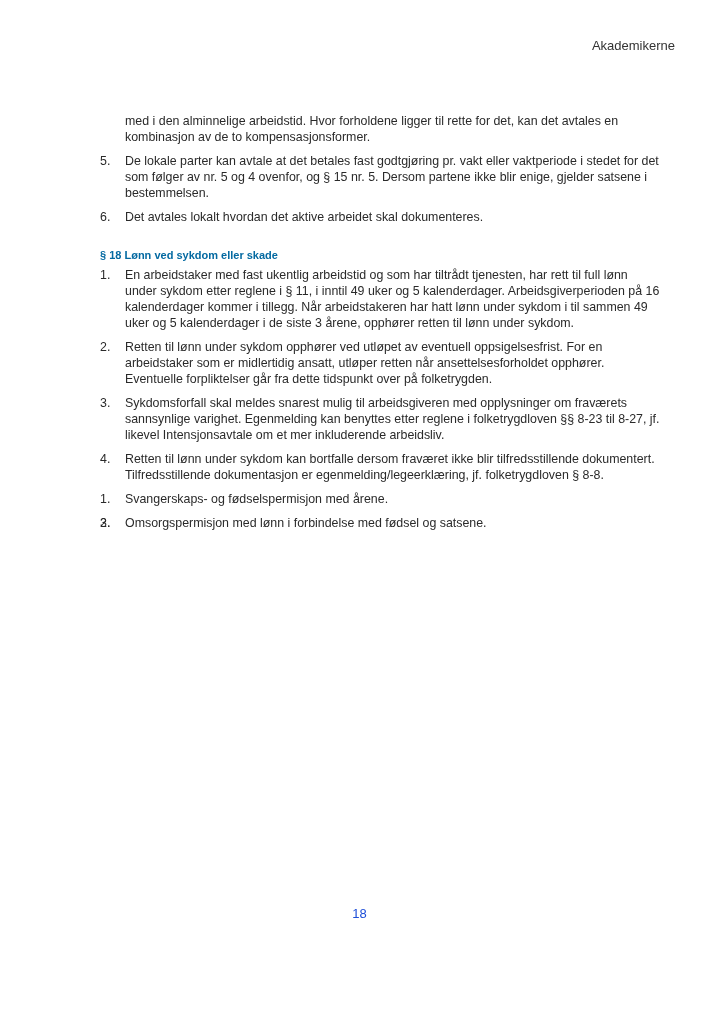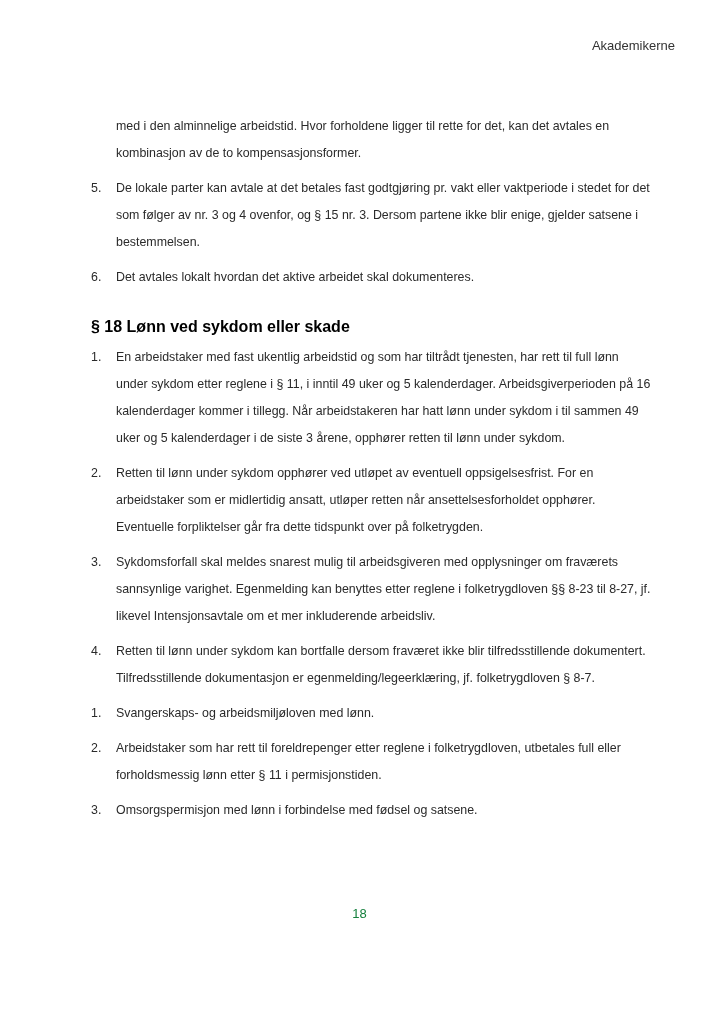--- a/index.html
+++ b/index.html
@@ -1,41 +1,41 @@
 <!DOCTYPE html>
 <html><head>
 <meta charset="utf-8">
 <style>
   html, body { margin: 0; padding: 0; background: #ffffff; }
   body { width: 719px; height: 1016px; position: relative; overflow: hidden;
          font-family: "Liberation Sans", sans-serif; color: #2a2a2a; }
   .page { position: absolute; left: 0; top: 0; width: 719px; height: 900px; }
   .header { position: absolute; top: 38px; right: 44px; font-size: 13px; color: #333; }
-  .content { position: absolute; left: 91px; top: 113px; width: 560px; font-size: 12.4px; line-height: 27px; }
+  .content { position: absolute; left: 100px; top: 113px; width: 560px; font-size: 12.4px; line-height: 16px; }
   .para { margin: 0 0 8px 25px; }
   .item { position: relative; padding-left: 25px; margin-bottom: 8px; }
   .item .num { position: absolute; left: 0; top: 0; }
   .item p { margin: 0; }
   .item p + p { margin-top: 4px; }
-  .heading { font-weight: bold; font-size: 16px; margin: 22px 0 4px 0; color: #000000; }
-  .pagenum { position: absolute; top: 906px; left: 0; width: 719px; text-align: center; font-size: 13px; color: #15803d; }
+  .heading { font-weight: bold; font-size: 11px; margin: 22px 0 4px 0; color: #0369a1; }
+  .pagenum { position: absolute; top: 906px; left: 0; width: 719px; text-align: center; font-size: 13px; color: #1d4ed8; }
 </style>
 </head>
 <body>
 
 <div class="page">
   <div class="header">Akademikerne</div>
 
   <div class="content">
     <p class="para">med i den alminnelige arbeidstid. Hvor forholdene ligger til rette for det, kan det avtales en kombinasjon av de to kompensasjonsformer.</p>
 
     <div>
       <div class="item">
         <span class="num">5.</span>
-        <p>De lokale parter kan avtale at det betales fast godtgjøring pr. vakt eller vaktperiode i stedet for det som følger av nr. 3 og 4 ovenfor, og § 15 nr. 3. Dersom partene ikke blir enige, gjelder satsene i bestemmelsen.</p>
+        <p>De lokale parter kan avtale at det betales fast godtgjøring pr. vakt eller vaktperiode i stedet for det som følger av nr. 5 og 4 ovenfor, og § 15 nr. 5. Dersom partene ikke blir enige, gjelder satsene i bestemmelsen.</p>
       </div>
       <div class="item">
         <span class="num">6.</span>
         <p>Det avtales lokalt hvordan det aktive arbeidet skal dokumenteres.</p>
       </div>
     </div>
 
     <div class="heading">§ 18 Lønn ved sykdom eller skade</div>
     <div>
       <div class="item">
@@ -45,32 +45,31 @@
       <div class="item">
         <span class="num">2.</span>
         <p>Retten til lønn under sykdom opphører ved utløpet av eventuell oppsigelsesfrist. For en arbeidstaker som er midlertidig ansatt, utløper retten når ansettelsesforholdet opphører. Eventuelle forpliktelser går fra dette tidspunkt over på folketrygden.</p>
       </div>
       <div class="item">
         <span class="num">3.</span>
         <p>Sykdomsforfall skal meldes snarest mulig til arbeidsgiveren med opplysninger om fraværets sannsynlige varighet. Egenmelding kan benyttes etter reglene i folketrygdloven §§ 8-23 til 8-27, jf. likevel Intensjonsavtale om et mer inkluderende arbeidsliv.</p>
       </div>
       <div class="item">
         <span class="num">4.</span>
-        <p>Retten til lønn under sykdom kan bortfalle dersom fraværet ikke blir tilfredsstillende dokumentert. Tilfredsstillende dokumentasjon er egenmelding/legeerklæring, jf. folketrygdloven § 8-7.</p>
+        <p>Retten til lønn under sykdom kan bortfalle dersom fraværet ikke blir tilfredsstillende dokumentert. Tilfredsstillende dokumentasjon er egenmelding/legeerklæring, jf. folketrygdloven § 8-8.</p>
       </div>
     </div>
 
     <div>
       <div class="item">
         <span class="num">1.</span>
-        <div>Svangerskaps- og arbeidsmiljøloven med lønn.</div>
+        <div>Svangerskaps- og fødselspermisjon med årene.</div>
       </div>
       <div class="item">
         <span class="num">2.</span>
-        <div>Arbeidstaker som har rett til foreldrepenger etter reglene i folketrygdloven, utbetales full eller forholdsmessig lønn etter § 11 i permisjonstiden.</div>
       </div>
       <div class="item">
         <span class="num">3.</span>
         <div>Omsorgspermisjon med lønn i forbindelse med fødsel og satsene.</div>
       </div>
     </div>
   </div>
 
   <div class="pagenum">18</div>
 </div>

